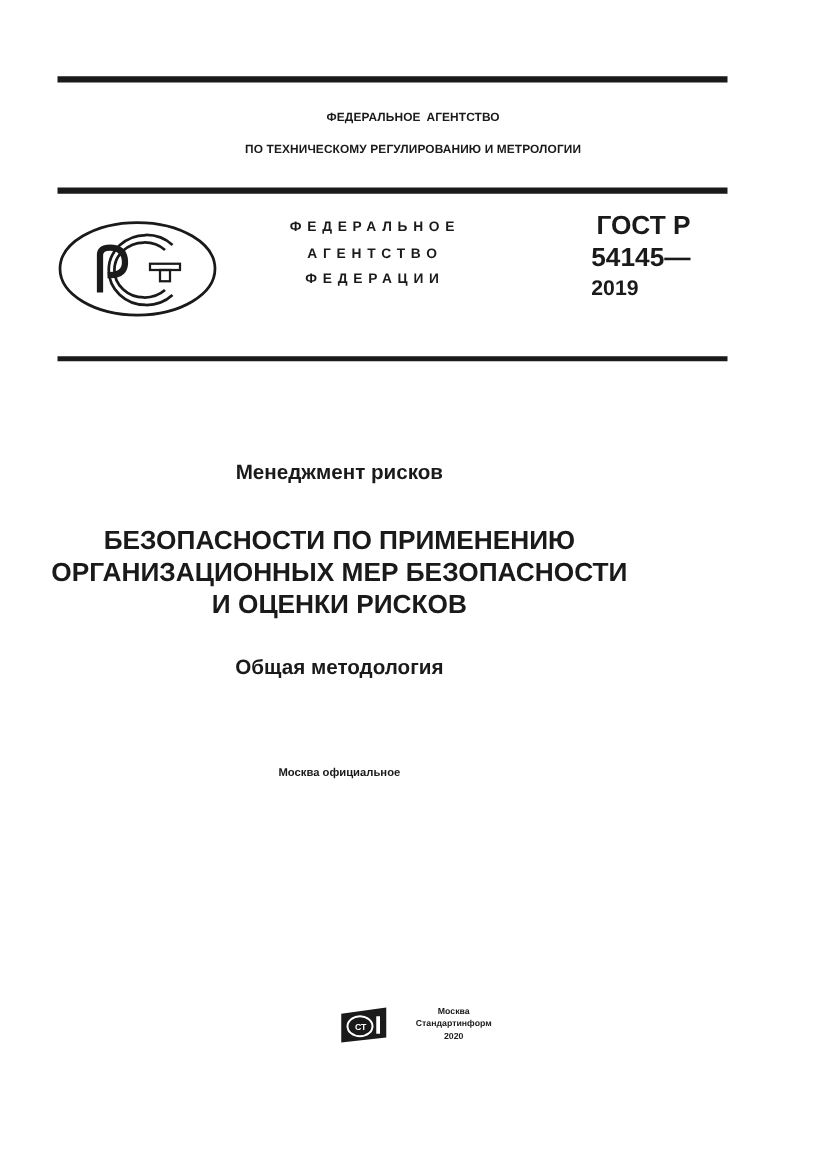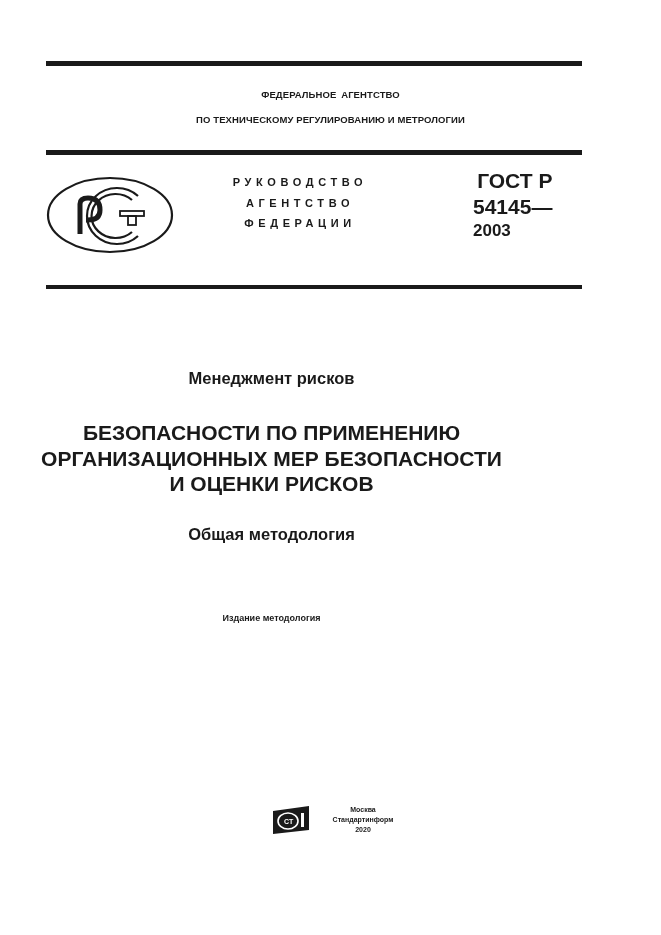--- a/index.html
+++ b/index.html
@@ -49,44 +49,44 @@
     <path d="M86 24 A24 22 0 1 0 86 56" fill="none" stroke="#1a1a1a" stroke-width="2.2"></path>
 
     <path d="M34 58 L34 28 Q34 22 42 22 Q54 22 54 34 Q54 44 42 44 L40 44" fill="none" stroke="#1a1a1a" stroke-width="5"></path>
 
     <rect x="74" y="35" width="24" height="5" fill="none" stroke="#1a1a1a" stroke-width="1.8"></rect>
     <rect x="82" y="40" width="8" height="9" fill="none" stroke="#1a1a1a" stroke-width="1.8"></rect>
   </svg>
 </div>
 
 <div class="national">
-  <div>РУКОВОДСТВО</div>
+  <div>ФЕДЕРАЛЬНОЕ</div>
   <div>АГЕНТСТВО</div>
   <div>ФЕДЕРАЦИИ</div>
 </div>
 
 <div class="gost">
   <div class="g1">ГОСТ Р</div>
   <div class="g2">54145—</div>
-  <div class="g3">2003</div>
+  <div class="g3">2019</div>
 </div>
 
 <div class="rule rule-bot"></div>
 
 <div class="center subject">Менеджмент рисков</div>
 
 <div class="center title">
   <div>БЕЗОПАСНОСТИ ПО ПРИМЕНЕНИЮ</div>
   <div>ОРГАНИЗАЦИОННЫХ МЕР БЕЗОПАСНОСТИ</div>
   <div>И ОЦЕНКИ РИСКОВ</div>
 </div>
 
 <div class="center subtitle">Общая методология</div>
 
-<div class="center edition">Издание методология</div>
+<div class="center edition">Москва официальное</div>
 
 <div class="publisher">
   <div class="pub-logo">
     <svg width="38" height="30" viewBox="0 0 38 30">
       <path d="M1 6 L37 1 L37 25 L1 29 Z" fill="#1a1a1a"></path>
       <ellipse cx="16" cy="16" rx="10" ry="8" fill="none" stroke="#ffffff" stroke-width="1.6"></ellipse>
       <text x="12" y="19" font-family="Liberation Sans, sans-serif" font-size="7" font-weight="bold" fill="#ffffff">СТ</text>
       <rect x="29" y="8" width="3" height="14" fill="#ffffff"></rect>
     </svg>
   </div>

